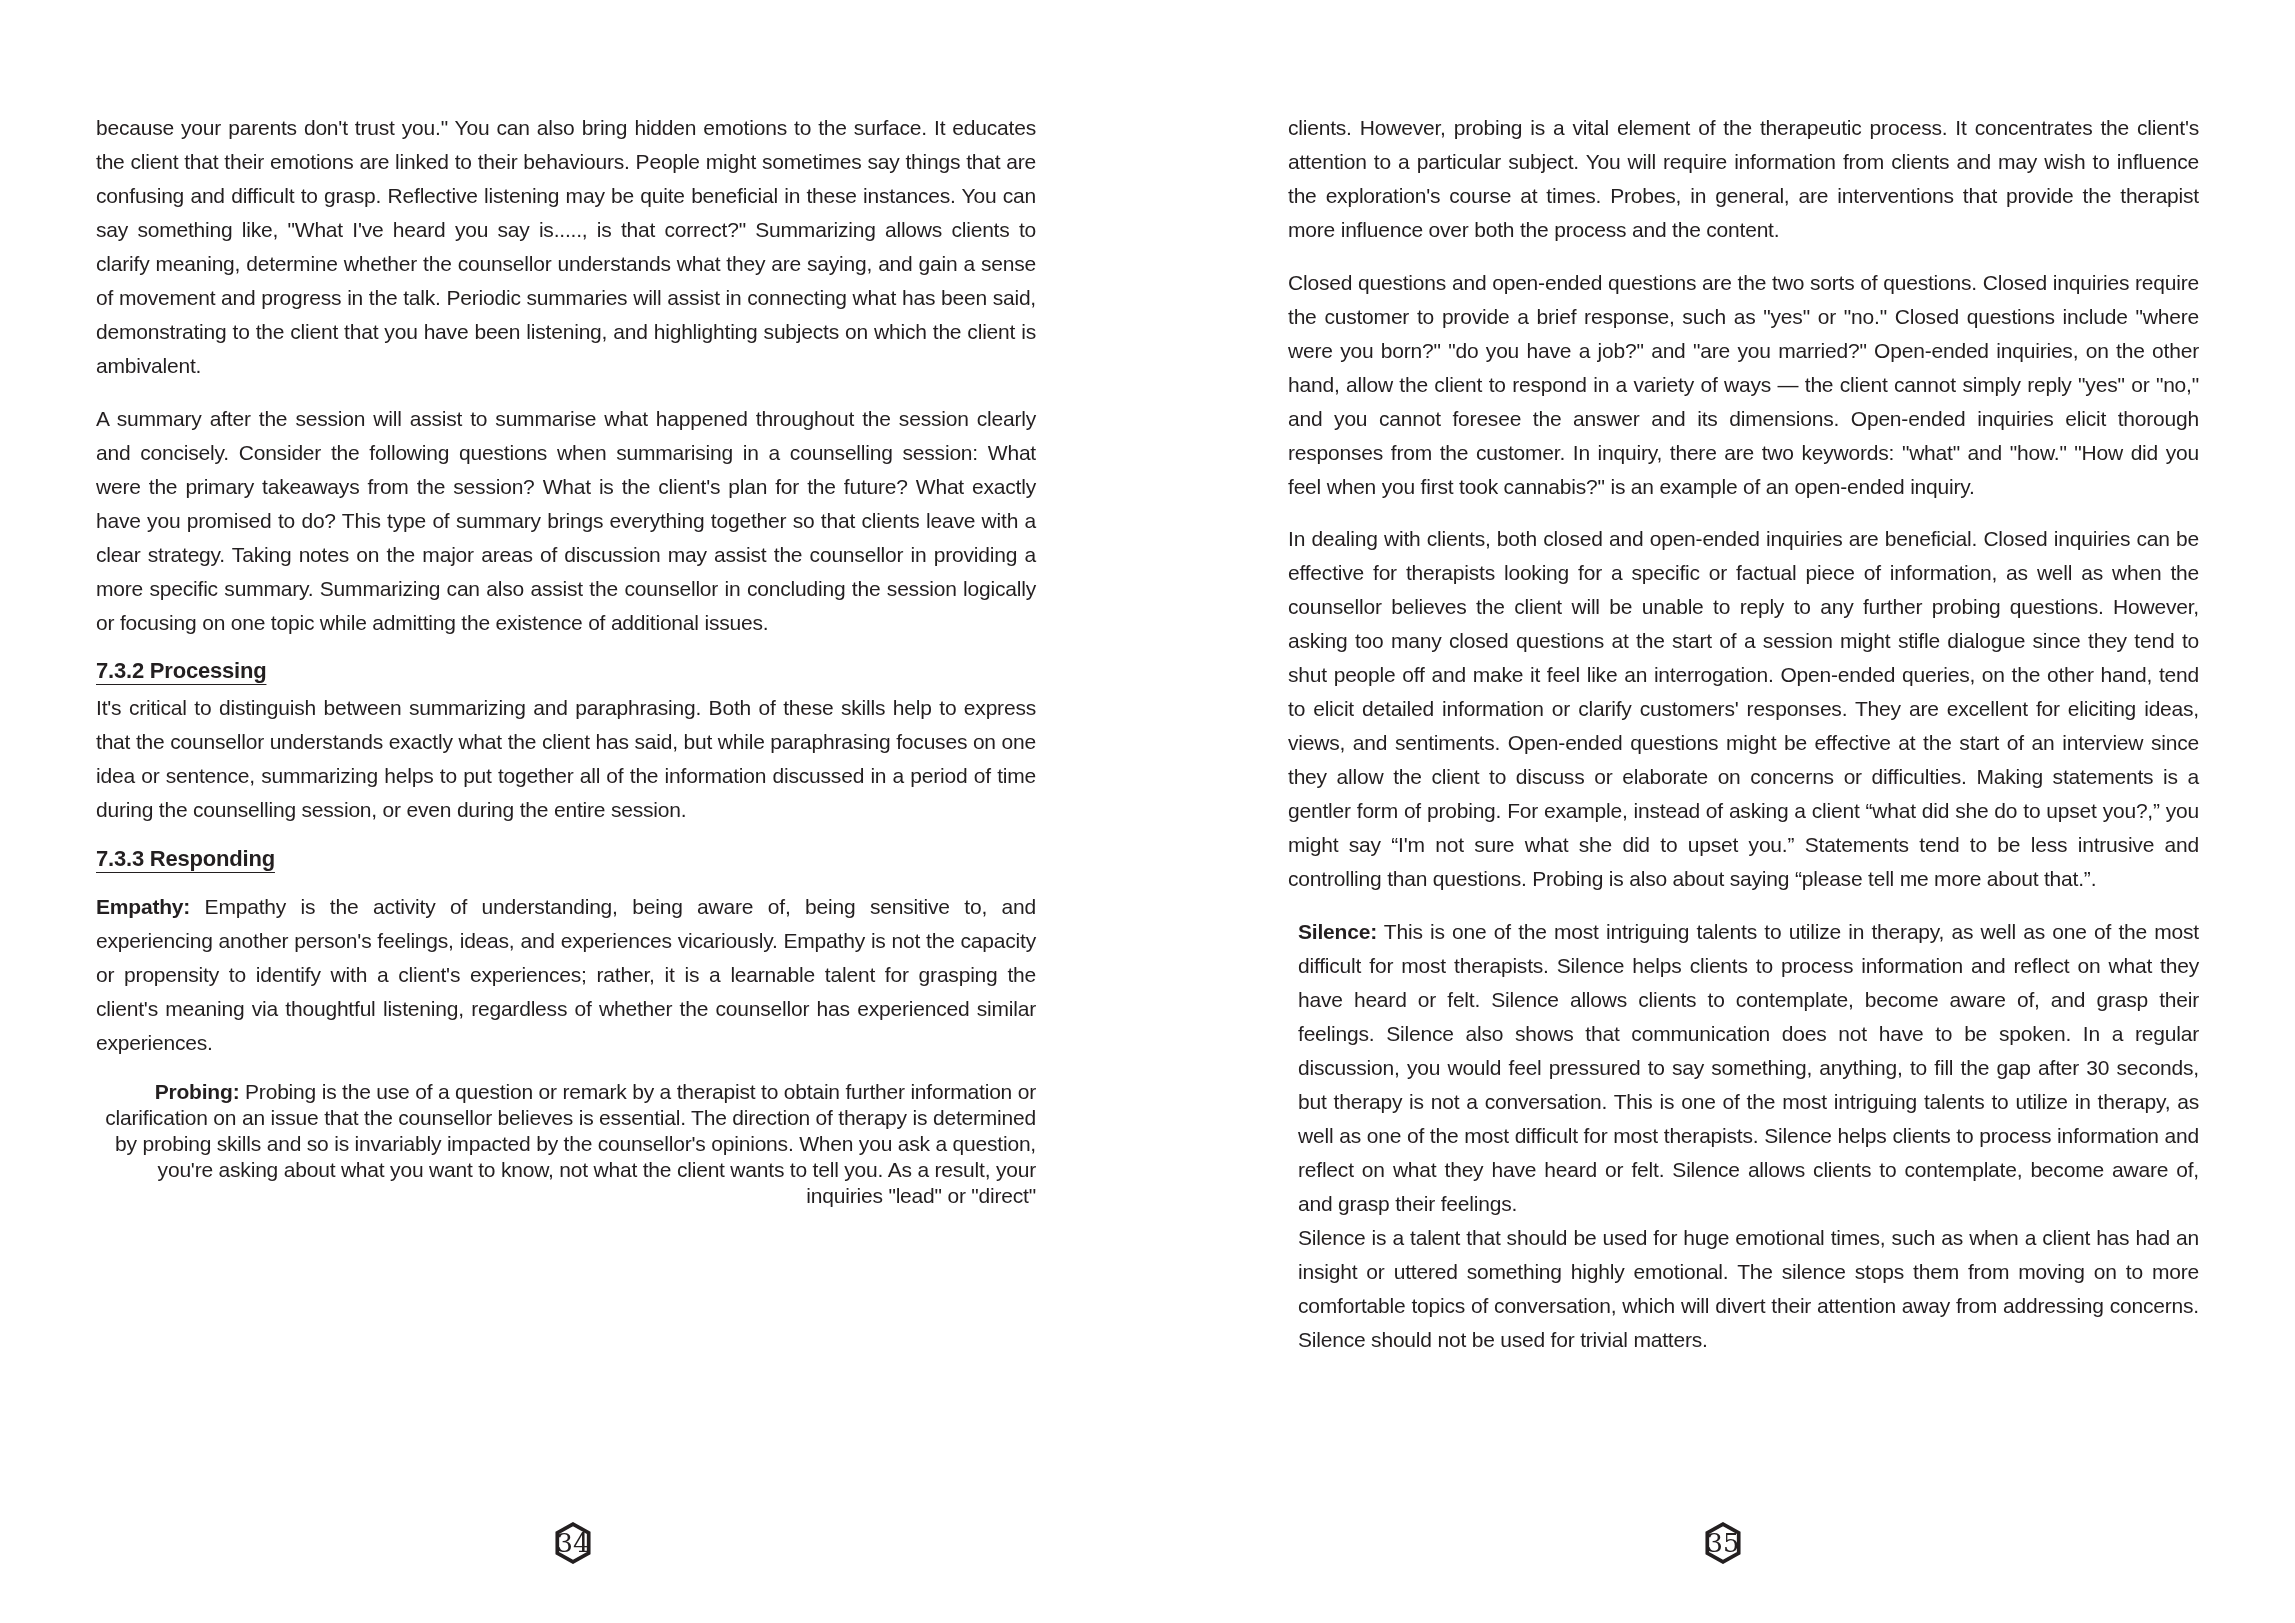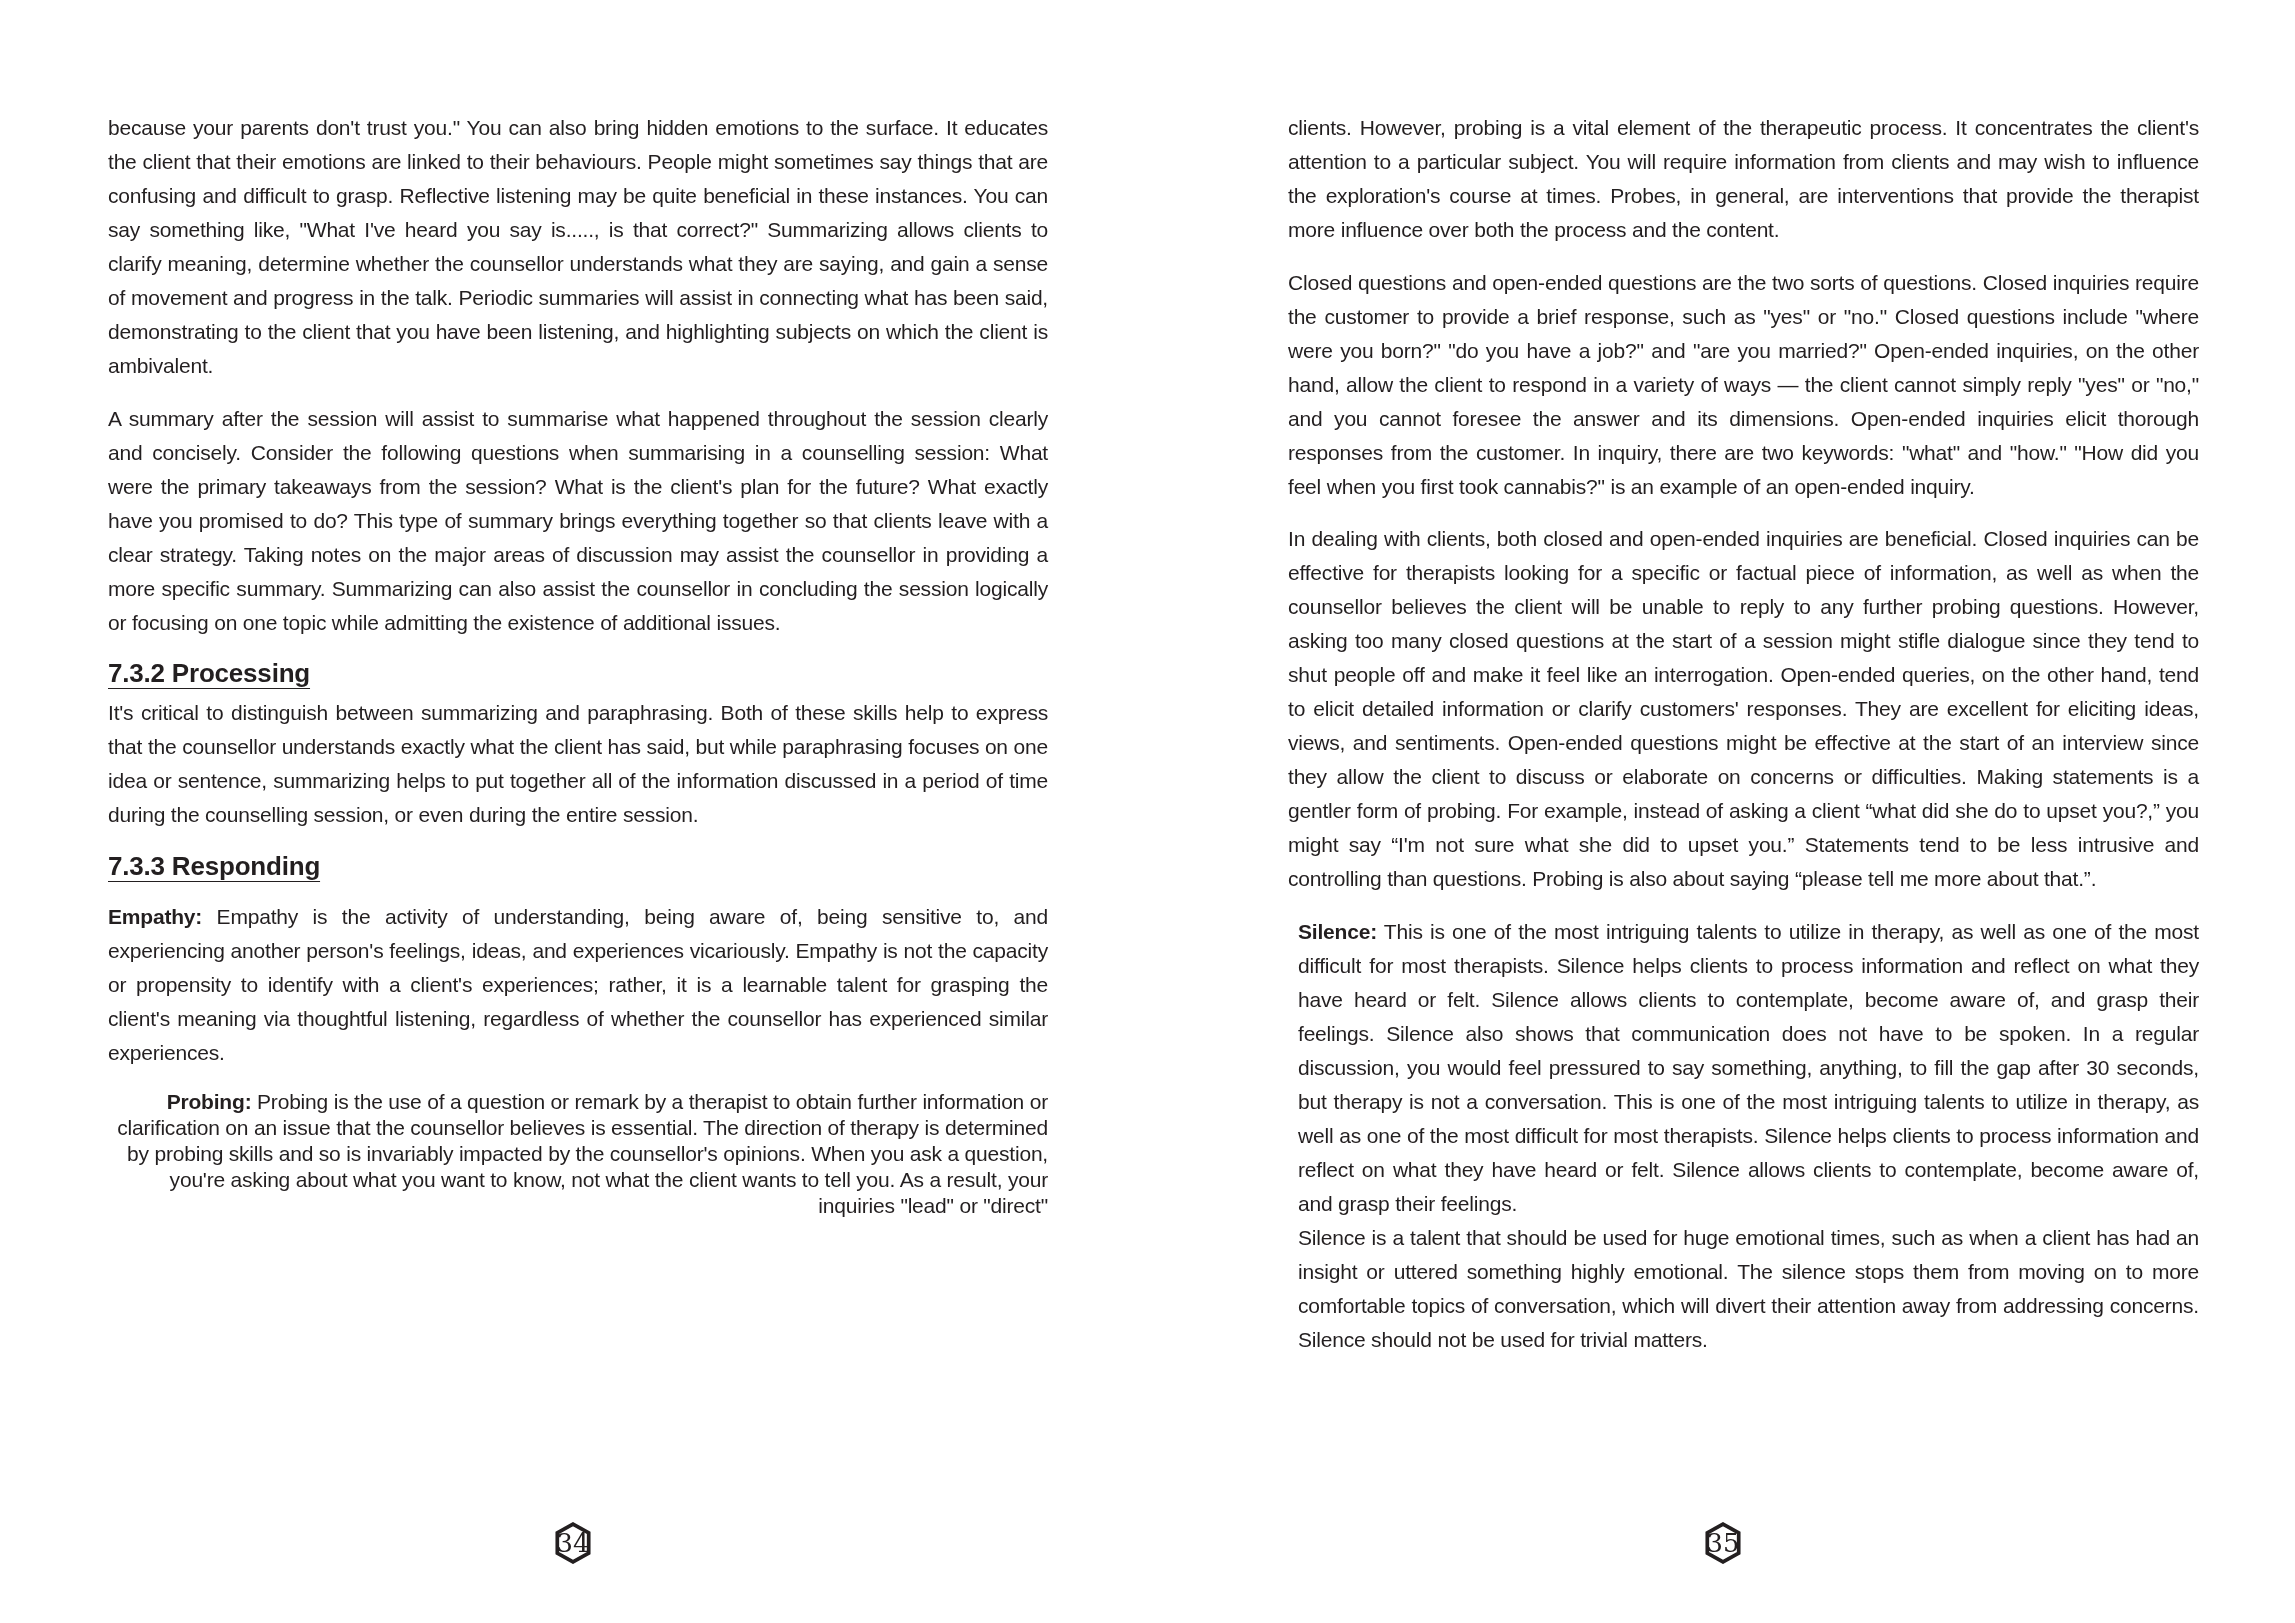--- a/index.html
+++ b/index.html
@@ -5,33 +5,33 @@
   html, body { margin: 0; padding: 0; }
   body {
     width: 2295px; height: 1623px;
     background: #ffffff;
     position: relative;
     font-family: "Liberation Sans", sans-serif;
     color: #231f20;
     overflow: hidden;
   }
   .column { position: absolute; top: 111px; }
-  .col-left  { left: 108px;  width: 940px; }
+  .col-left  { left: 96px;  width: 940px; }
   .col-right { left: 1288px; width: 911px; }
 
   p.body-par {
     margin: 0 0 18.5px 0;
     font-size: 21px;
     line-height: 34px;
     text-align: justify;
     letter-spacing: -0.2px;
   }
   h3.section-heading {
     margin: 12px 0 7.4px 0;
-    font-size: 26px;
+    font-size: 22px;
     font-weight: 700;
     letter-spacing: -0.2px;
     text-decoration: underline;
     text-decoration-thickness: 1.4px;
     text-underline-offset: 5.6px;
   }
   p.gap-before { margin-top: 18.5px; }
   p.no-bottom  { margin-bottom: 0; margin-left: 10px; }
   p.compact {
     line-height: 26px;

